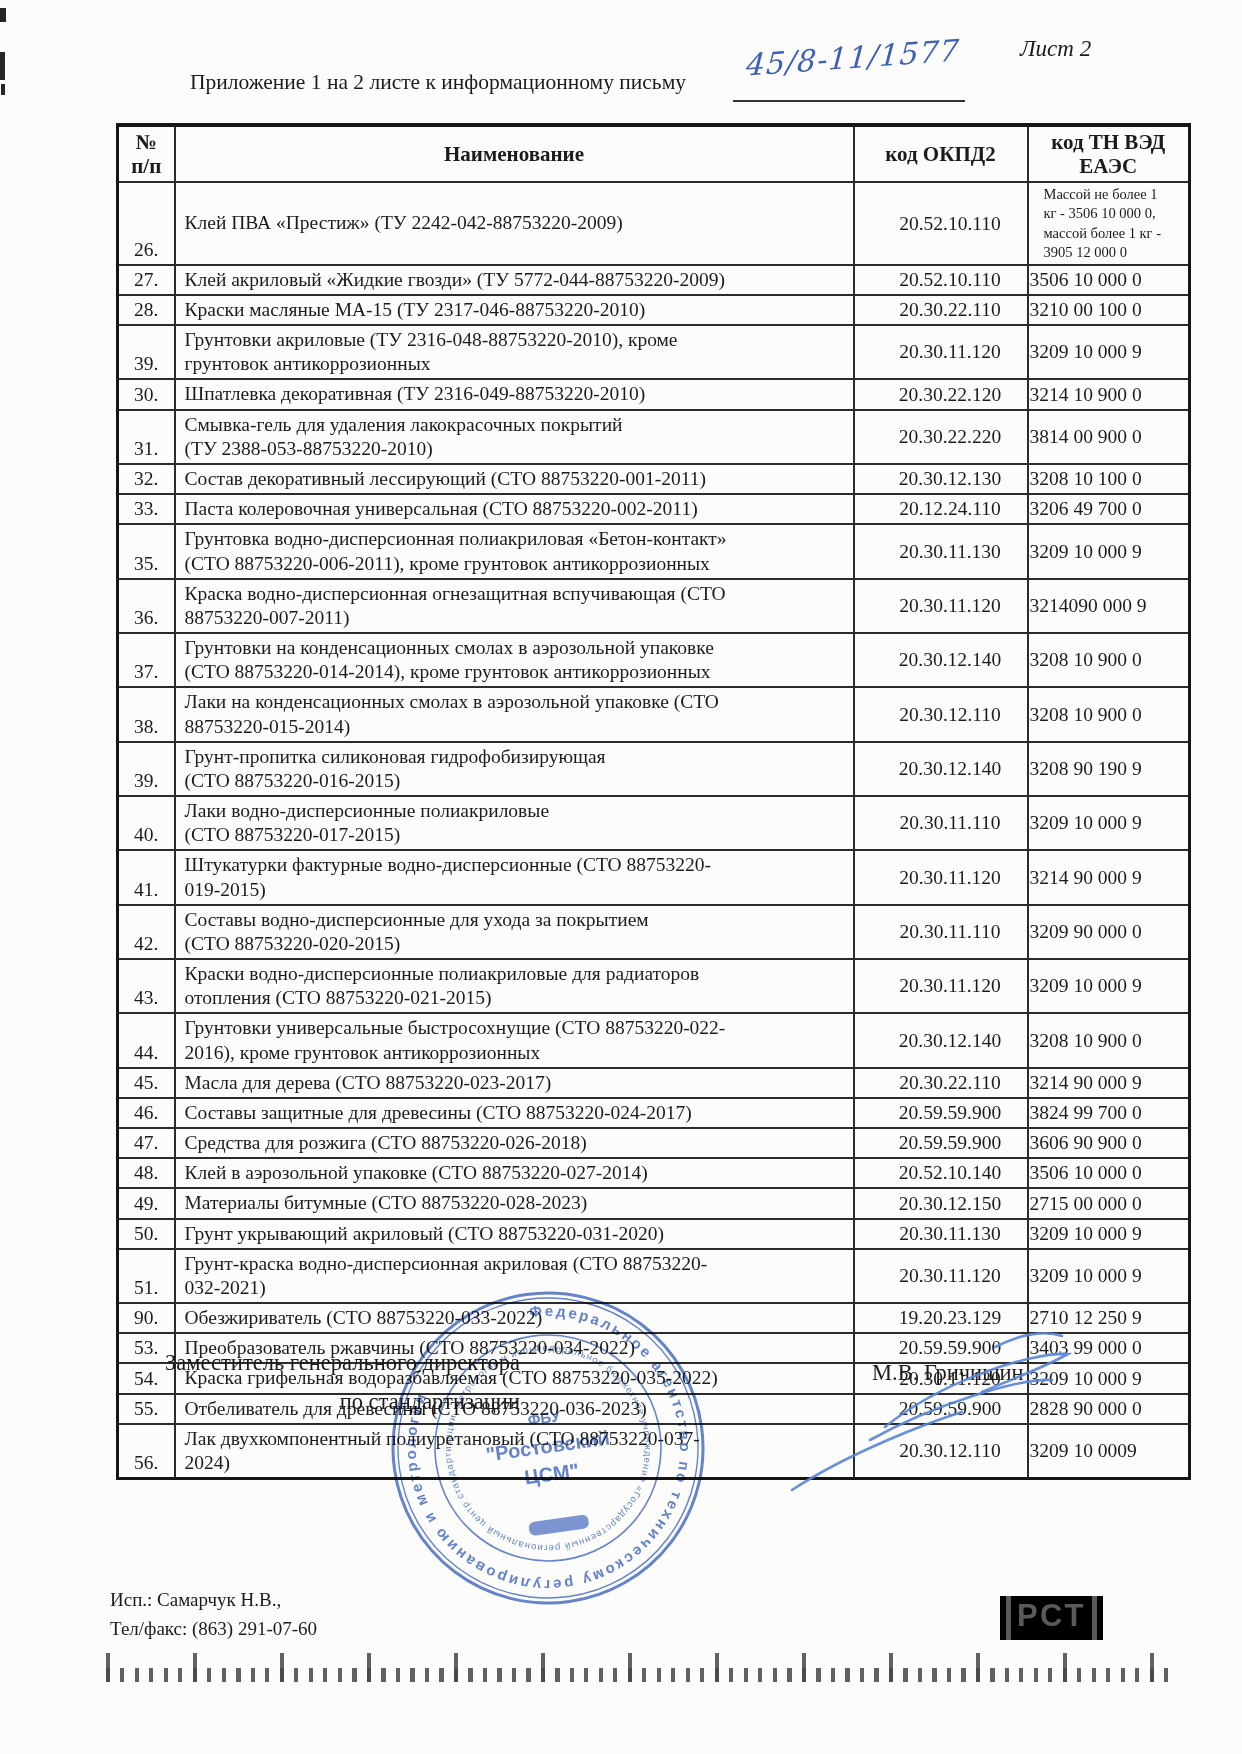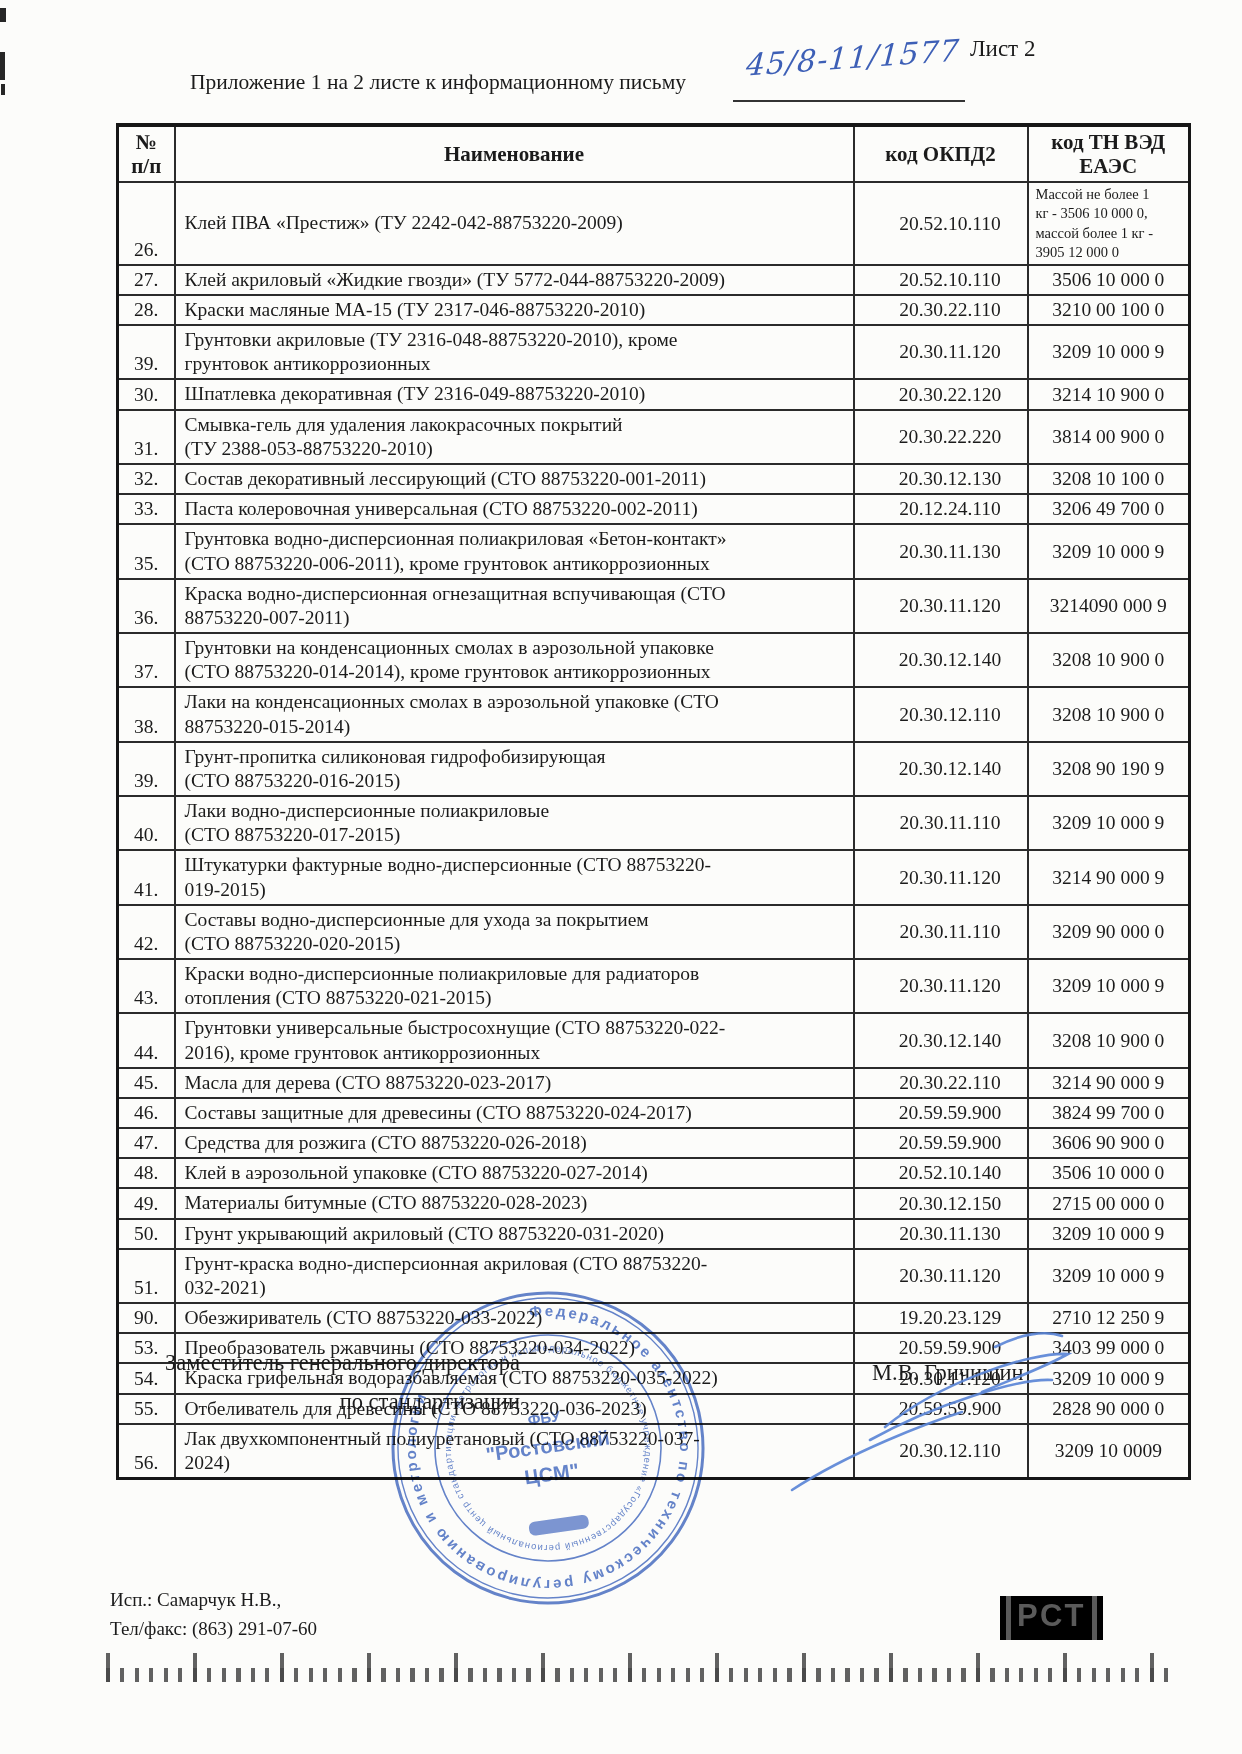--- a/index.html
+++ b/index.html
@@ -4,39 +4,39 @@
 <style>
   html,body { margin:0; padding:0; background:#d9d9d9; }
   .page {
     position:relative; width:1242px; height:1754px; margin:0 auto;
     background:#fcfcfa; font-family:"Liberation Serif", serif; color:#1b1b1b;
     overflow:hidden;
   }
   
   .artifact { position:absolute; background:#262626; }
 
-  .sheet-label { position:absolute; top:36px; left:970px; font-size:23px; }
+  .sheet-label { position:absolute; top:36px; left:1020px; font-size:23px;font-style:italic; }
 
   .title-row { position:absolute; top:70px; left:190px; font-size:21.5px; white-space:nowrap; }
   .blank-line { position:absolute; top:74px; left:733px; width:232px; border-bottom:2.5px solid #333; height:26px; }
   .handwritten {
     position:absolute; top:40px; left:738px; width:230px; text-align:center;
     font-size:30px; font-style:italic; color:#3d5fb6;
     transform:rotate(-4deg) skewX(-8deg); letter-spacing:1px;
     font-family:"DejaVu Serif", serif;
   }
 
   table.doc { position:absolute; left:116px; top:123px; width:1072px; border-collapse:collapse; border:3px solid #161616; table-layout:fixed; }
   table.doc th, table.doc td { border:2px solid #2b2b2b; }
   table.doc th { font-size:21px; font-weight:bold; padding:3px 4px; line-height:1.15; vertical-align:middle; white-space:pre-line; border-top:4px solid #161616; }
   .c-num   { vertical-align:bottom; text-align:center; font-size:19.5px; padding:1px 2px 3px; }
   .c-name  { text-align:left; padding:2px 9px; font-size:19.5px; white-space:pre-line; vertical-align:middle; line-height:1.24;border-radius:11px; }
   .c-okpd  { text-align:center; font-size:19.5px; vertical-align:middle;padding-left:20px; }
-  .c-tnved { text-align:center; font-size:19.5px; vertical-align:middle; }
-  td.c-tnved.small { font-size:14.5px; text-align:left; padding:2px 7px; line-height:1.32; white-space:pre-line; vertical-align:top;margin-left:24px; }
+  .c-tnved { text-align:left; font-size:19.5px; vertical-align:middle; }
+  td.c-tnved.small { font-size:14.5px; text-align:left; padding:2px 15px; line-height:1.32; white-space:pre-line; vertical-align:top;margin-left:24px; }
 
   .footer-position { position:absolute; left:165px; top:1343px; font-size:22.5px; line-height:1.75;text-align:right; }
   .signer-name { position:absolute; left:872px; top:1360px; font-size:22.5px; }
 
   .executor { position:absolute; left:110px; top:1585px; font-size:19px; line-height:1.55; }
 
   
   .stamp { position:absolute; left:383px; top:1283px; width:330px; height:330px; opacity:.85; mix-blend-mode:multiply; pointer-events:none; transform:rotate(-8deg); }
   .stamp text { fill:#4a6fc4; font-family:"Liberation Sans", sans-serif; }
   .stamp .ring-outer-t { font-size:15px; letter-spacing:2.5px; font-weight:bold; }

